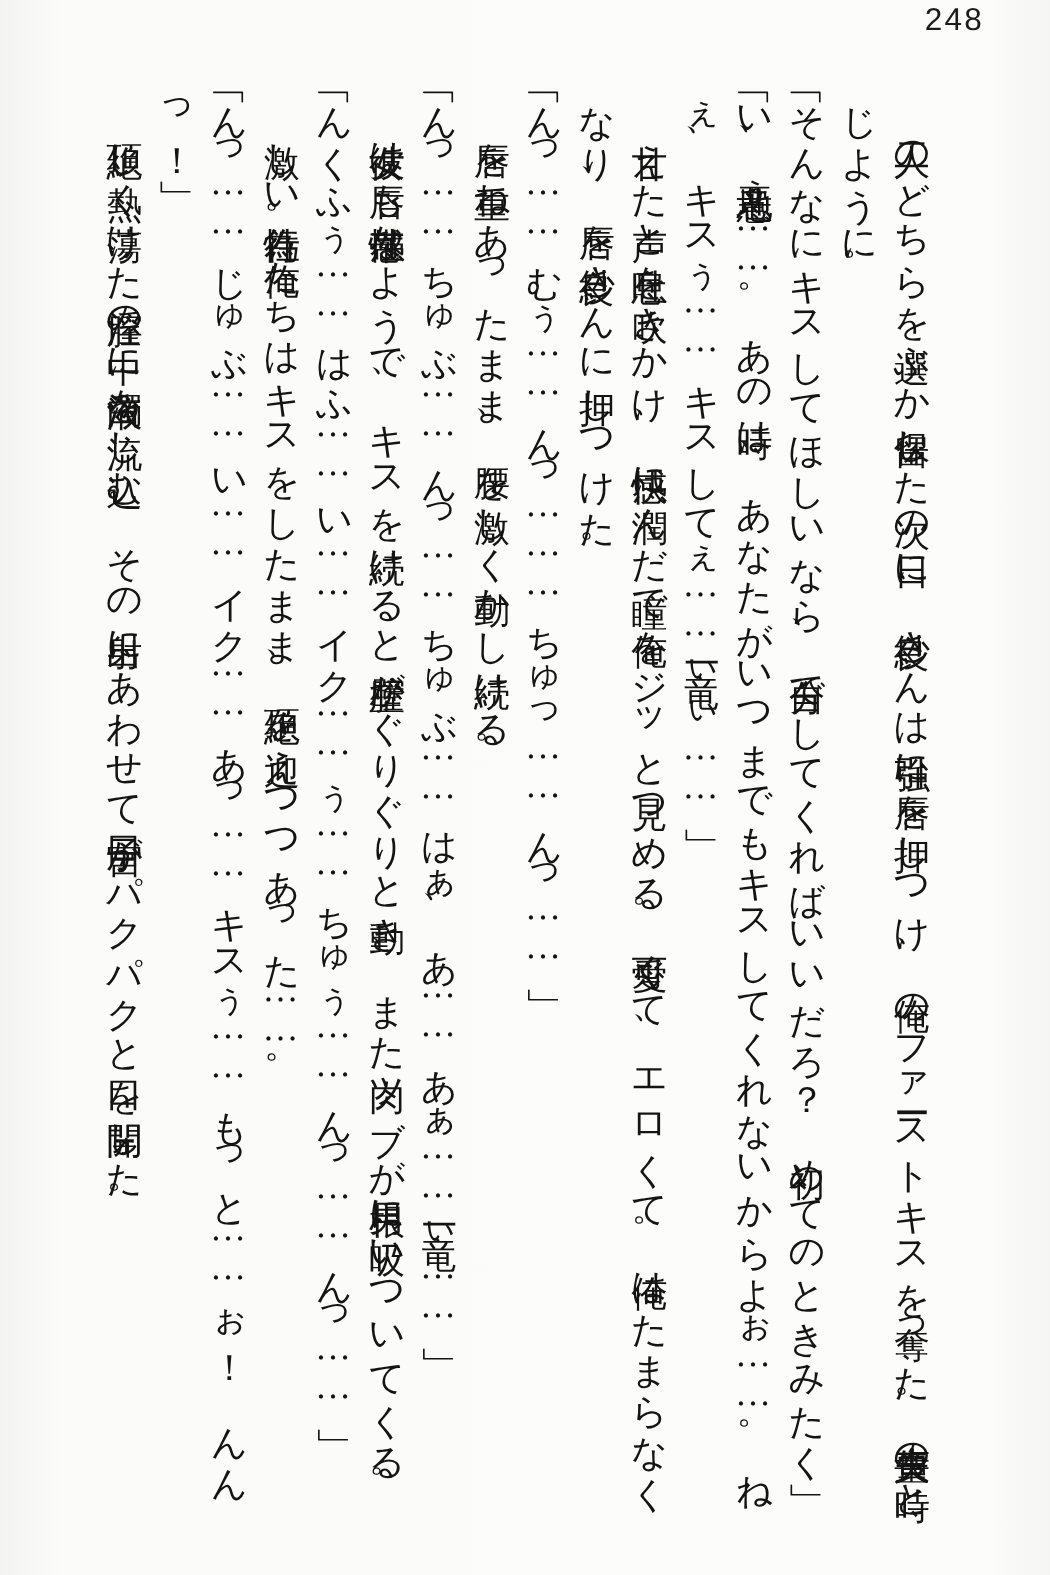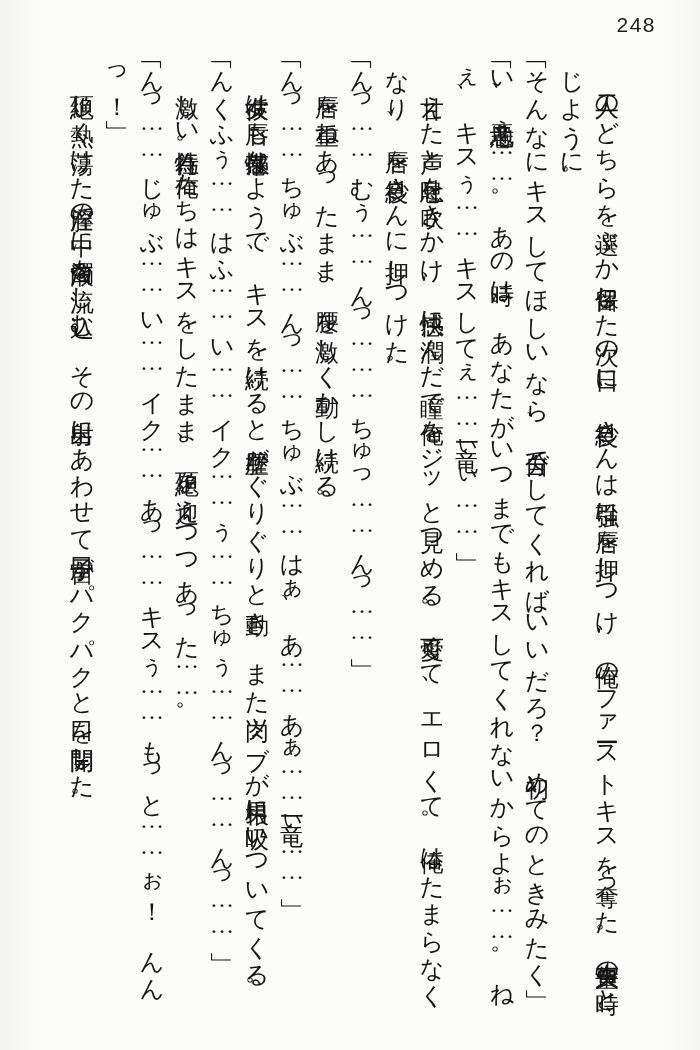--- a/index.html
+++ b/index.html
@@ -13,21 +13,21 @@
     overflow: hidden;
     background: #f6f6f4;
   }
   .page {
     position: absolute;
     inset: 0;
     background: linear-gradient(90deg, #f3f3f1 0%, #fbfbfa 6%, #fcfcfb 94%, #f5f5f3 100%);
   }
   .page-number {
     position: absolute;
-    top: 13px;
+    top: 2px;
     right: 44px;
     font-family: "Liberation Sans", "DejaVu Sans", sans-serif;
     font-size: 21px;
     font-weight: 500;
     color: #1c1c1c;
     letter-spacing: 1.5px;
   }
   .text-block {
     position: absolute;
     top: 54px;

